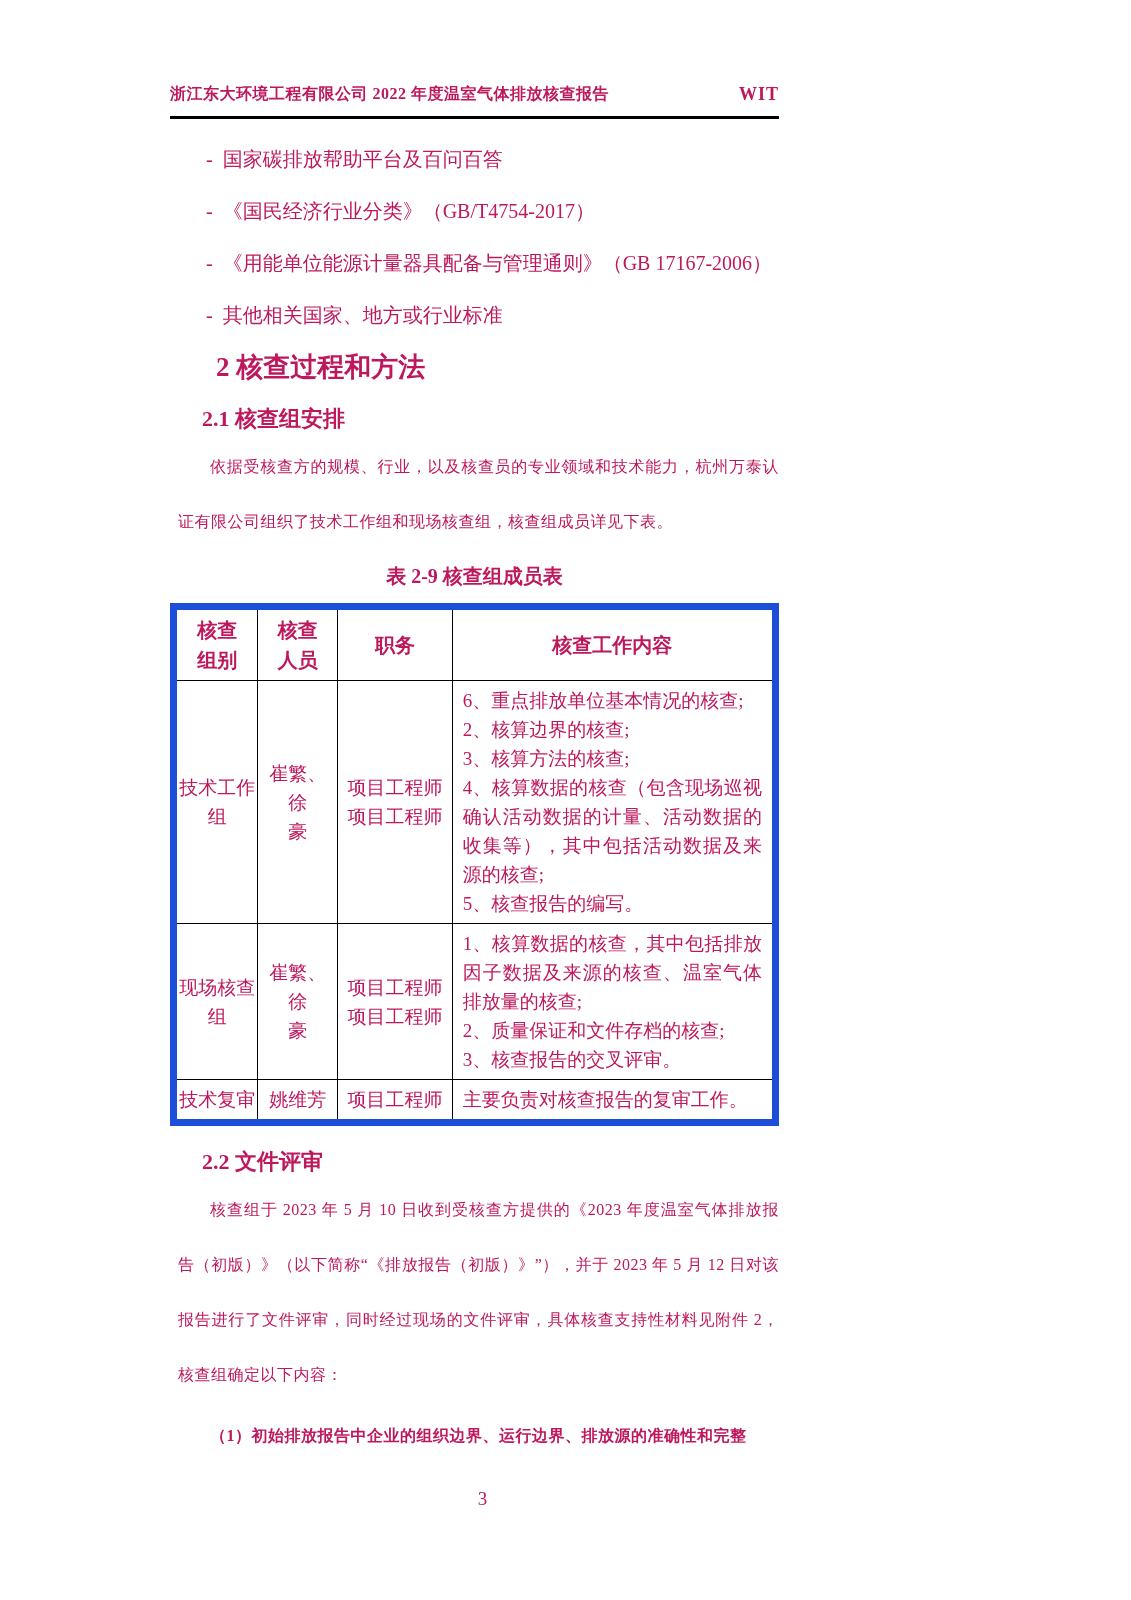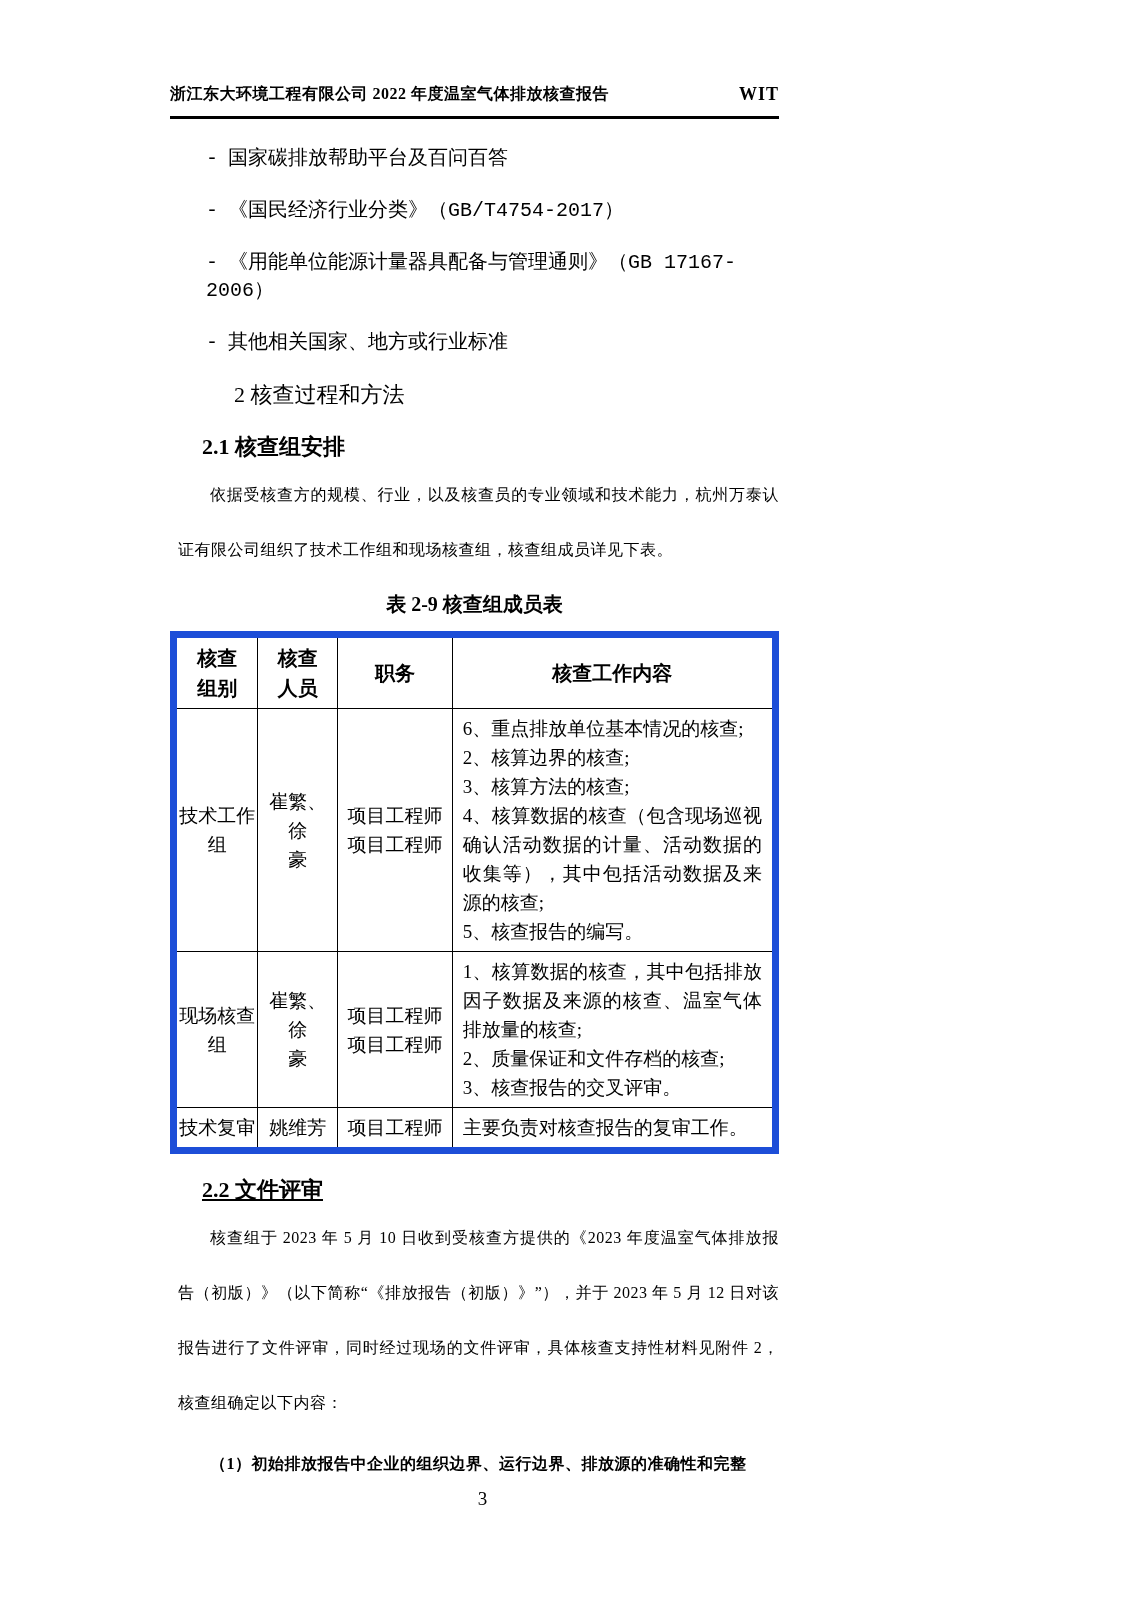--- a/index.html
+++ b/index.html
@@ -1,34 +1,34 @@
 <!DOCTYPE html>
 <html><head>
 <meta charset="utf-8">
 <style>
   html,body { margin:0; padding:0; background:#ffffff; }
   .page {
     width:965px; height:1600px; position:relative; background:#ffffff;
     box-sizing:border-box; padding:84px 186px 0 170px;
-    font-family:"Liberation Serif","DejaVu Serif",serif; color:#000000;
+    font-family:"Liberation Serif","DejaVu Serif",serif; color:#be185d;
   }
   .doc-header {
     display:flex; justify-content:space-between; align-items:flex-end;
     border-bottom:3px solid #000; padding-bottom:11px;
   }
   .doc-header .title { font-size:16px; font-weight:bold; letter-spacing:0.5px; }
   .doc-header .brand { font-size:18px; font-weight:bold; letter-spacing:1px; }
 
   ul.refs { list-style:none; margin:26px 0 0 0; padding:0 0 0 36px; font-size:20px; }
-  ul.refs li { line-height:28px; margin-bottom:24px;font-family:Liberation Mono, monospace; }
+  ul.refs li { line-height:28px; margin-bottom:24px; }
   ul.refs .dash { margin-right:10px; }
 
-  .sec-h1 { font-size:22px; font-weight:normal; margin:12px 0 0 64px; line-height:28px; }
+  .sec-h1 { font-size:27px; font-weight:bold; margin:12px 0 0 46px; line-height:28px; }
   .sec-h2 { font-size:22px; font-weight:bold; margin:24px 0 0 32px; line-height:28px; }
-  .sec-h2.after-table { margin-top:22px;text-decoration:underline; }
+  .sec-h2.after-table { margin-top:22px; }
 
   p.body {
     font-size:16px; line-height:55px; margin:6px 0 0 8px;
     text-align:justify; text-indent:2em; letter-spacing:0.5px;
   }
   p.body.single { text-align:left;font-weight:bold; }
 
   .tbl-caption { text-align:center; font-size:20px; font-weight:bold; margin-top:14px; line-height:26px; }
 
   table.team {

